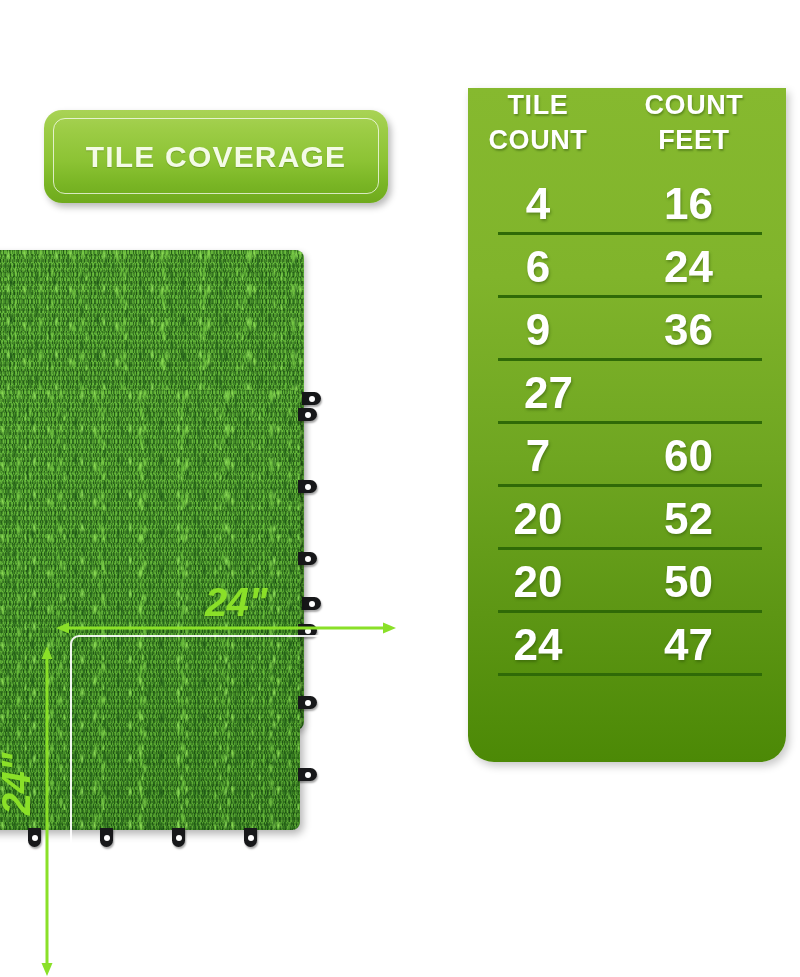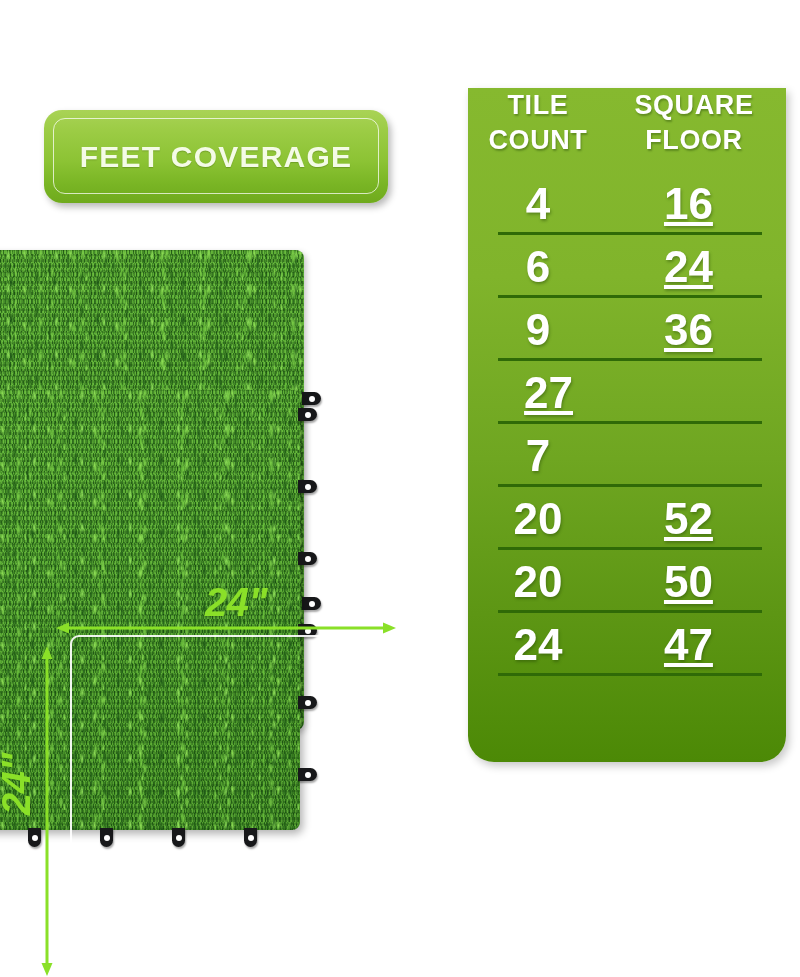--- a/index.html
+++ b/index.html
@@ -213,28 +213,28 @@
   }
   .cell {
     text-align:center;
     font-size:44px;
     font-weight:bold;
     color:#ffffff;
     line-height:1;
     text-shadow:1px 2px 3px rgba(35,70,8,0.42);
   }
   .cell.col-a { flex:0 0 44%; }
-  .cell.col-b { flex:0 0 56%; padding-right:17px;text-decoration:underline; }
+  .cell.col-b { flex:0 0 56%; padding-right:17px; }
 </style>
 </head>
 <body>
 
 <div class="cta-button">
   <div class="cta-inner"></div>
-  <span class="cta-label">FEET COVERAGE</span>
+  <span class="cta-label">TILE COVERAGE</span>
 </div>
 
 <div class="tiles-stage">
 
   <div class="tile-back grass">
     <div class="tab tab-r" style="right:-17px; top:142px;"></div>
     <div class="tab tab-r" style="right:-17px; top:347px;"></div>
     <div class="tab tab-b" style="bottom:-17px; left:288px;"></div>
     <div class="tab tab-b" style="bottom:-17px; left:358px;"></div>
   </div>
@@ -267,41 +267,42 @@
   </svg>
 
   <span class="dim-label dim-h">24"</span>
   <span class="dim-label dim-v">24"</span>
 </div>
 
 <div class="table-panel">
 
   <div class="panel-head">
     <div class="head-cell col-a">TILE COUNT</div>
-    <div class="head-cell col-b">SQUARE FLOOR</div>
+    <div class="head-cell col-b">COUNT FEET</div>
   </div>
 
   <div class="rows-wrap">
     <div class="trow">
       <div class="cell col-a">4</div>
       <div class="cell col-b">16</div>
     </div>
     <div class="trow">
       <div class="cell col-a">6</div>
       <div class="cell col-b">24</div>
     </div>
     <div class="trow">
       <div class="cell col-a">9</div>
       <div class="cell col-b">36</div>
     </div>
     <div class="trow">
       <div class="cell col-b">27</div>
     </div>
     <div class="trow">
       <div class="cell col-a">7</div>
+      <div class="cell col-b">60</div>
     </div>
     <div class="trow">
       <div class="cell col-a">20</div>
       <div class="cell col-b">52</div>
     </div>
     <div class="trow">
       <div class="cell col-a">20</div>
       <div class="cell col-b">50</div>
     </div>
     <div class="trow">

